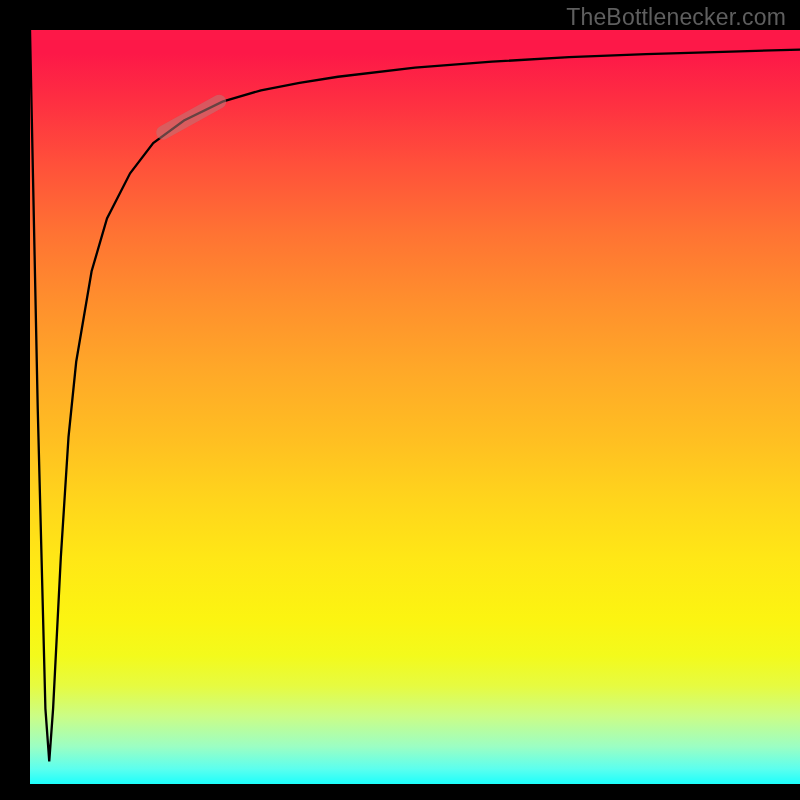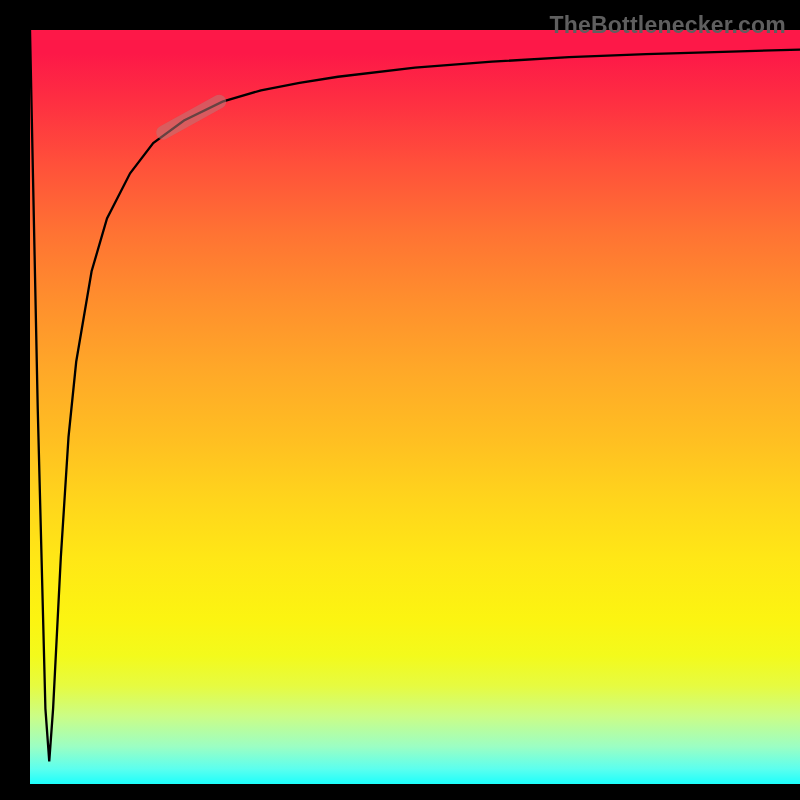--- a/index.html
+++ b/index.html
@@ -12,25 +12,25 @@
     font-family: Arial, Helvetica, sans-serif;
   }
   .frame {
     position: relative;
     width: 800px;
     height: 800px;
     background: #000;
   }
   .watermark {
     position: absolute;
-    top: 12px;
+    top: 4px;
     right: 14px;
     color: #5f5f5f;
     font-size: 23px;
-    font-weight: 700;
+    font-weight: 400;
     letter-spacing: 0.2px;
     z-index: 40;
     user-select: none;
   }
   .plot {
     position: absolute;
     left: 30px;
     top: 30px;
     width: 770px;
     height: 754px;

